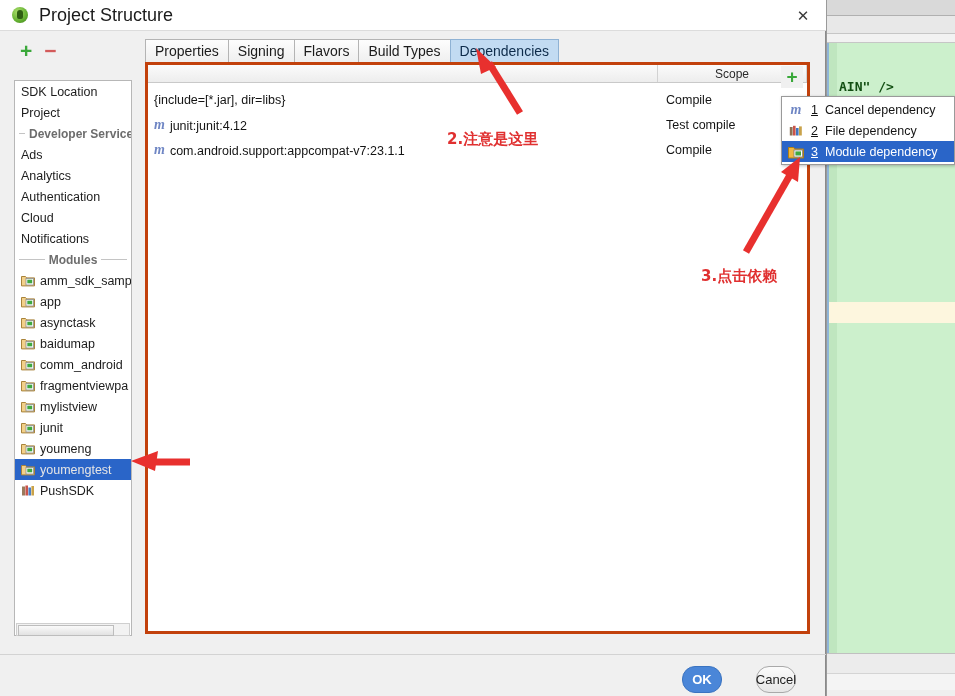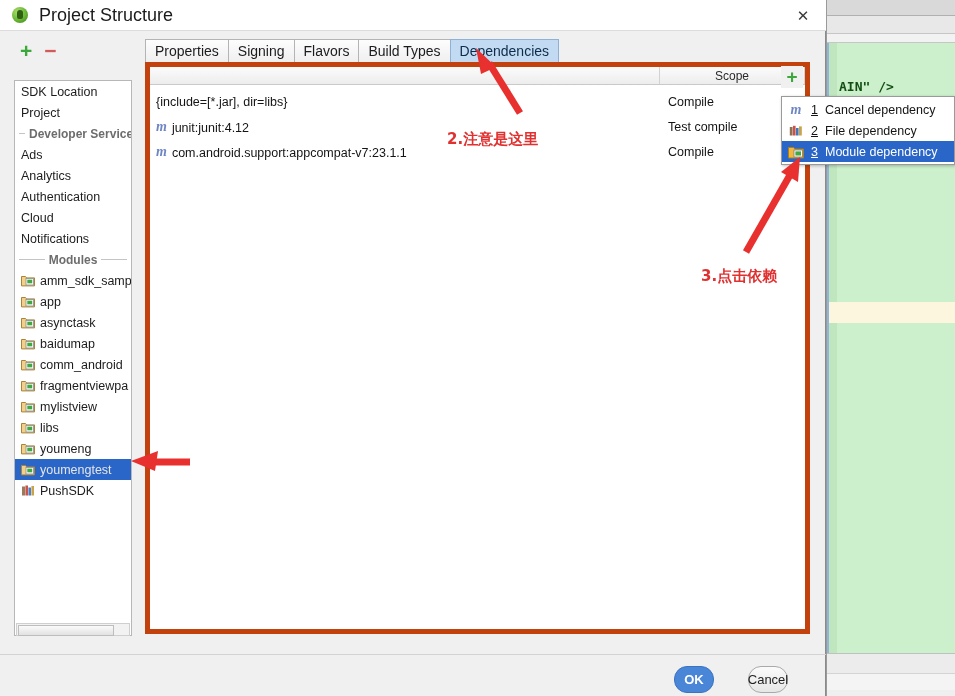--- a/index.html
+++ b/index.html
@@ -108,21 +108,21 @@
     font-size: 14px; color: #1b1b1b;
     background: linear-gradient(#fdfdfd, #efefef);
     border: 1px solid #b4b4b4; border-bottom: none; margin-right: -1px;
     cursor: default;
   }
   .tab.active { background: #c2dbf2; border-color: #8fb2d4; color: #0d2b4a; }
 
   
   .content-panel {
     position: absolute; left: 145px; top: 62px; width: 665px; height: 572px;
-    background: #ffffff; border: 5px solid #c2410c;
+    background: #ffffff; border: 3px solid #c2410c;
   }
   .table-header {
     position: absolute; left: 0; top: 0; width: 100%; height: 18px;
     background: linear-gradient(#fbfbfb, #ededed); border-bottom: 1px solid #c9c9c9;
     display: flex;
   }
   .th {
     font-size: 12px; color: #2a2a2a; display: flex; align-items: center; justify-content: center;
     border-right: 1px solid #d2d2d2; height: 100%;
   }
@@ -162,21 +162,21 @@
   }
   .popup-item.highlight { background: #2a65c8; color: #ffffff; }
   .popup-item .mn { text-decoration: underline; width: 9px; text-align: center; flex: none; }
   .popup-item .pic { width: 16px; height: 16px; flex: none; display: flex; align-items: center; justify-content: center; }
 
   
   .footer-sep { position: absolute; left: 0; top: 654px; width: 826px; height: 1px; background: #d3d3d3; }
   .btn {
     position: absolute; top: 666px; height: 27px; width: 40px;
     display: flex; align-items: center; justify-content: center;
-    font-size: 13px; border-radius: 13px; cursor: default;
+    font-size: 13px; border-radius: 13px; cursor: default; margin-left: 8px;
   }
   .btn.ok { left: 674px; background: #4a86d8; border: 1px solid #3a73c0; color: #ffffff; font-weight: bold; }
   .btn.cancel { left: 748px; background: linear-gradient(#fbfbfb, #e6e6e6); border: 1px solid #a9a9a9; color: #1e1e1e; }
 
   
   .anno {
     position: absolute; color: #e03030; font-size: 15px; font-weight: bold;
     white-space: nowrap; z-index: 50;
     font-family: "DejaVu Sans", sans-serif;
   }
@@ -318,21 +318,21 @@
           <span>mylistview</span>
         </div>
         <div class="li">
           <span class="mod-icon">
             <svg width="14" height="13" viewBox="0 0 14 13">
               <path d="M0.5 2.5h4l1.2 1.4H13.5v8H0.5z" fill="#f2d08a" stroke="#a8833a" stroke-width="1"></path>
               <rect x="5" y="4.5" width="7.5" height="6.5" fill="#fdfdfd" stroke="#8d8d8d" stroke-width="0.8"></rect>
               <rect x="6.3" y="5.7" width="4.9" height="3.6" fill="#3fa83f"></rect>
             </svg>
           </span>
-          <span>libs</span>
+          <span>junit</span>
         </div>
         <div class="li">
           <span class="mod-icon">
             <svg width="14" height="13" viewBox="0 0 14 13">
               <path d="M0.5 2.5h4l1.2 1.4H13.5v8H0.5z" fill="#f2d08a" stroke="#a8833a" stroke-width="1"></path>
               <rect x="5" y="4.5" width="7.5" height="6.5" fill="#fdfdfd" stroke="#8d8d8d" stroke-width="0.8"></rect>
               <rect x="6.3" y="5.7" width="4.9" height="3.6" fill="#3fa83f"></rect>
             </svg>
           </span>
           <span>youmeng</span>

